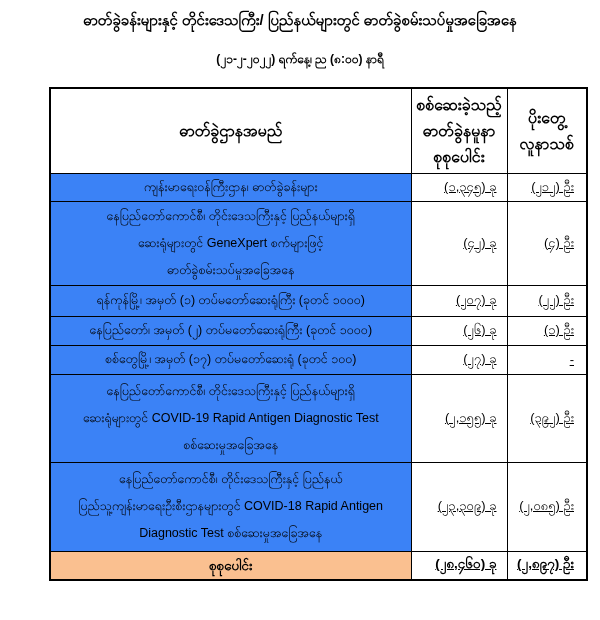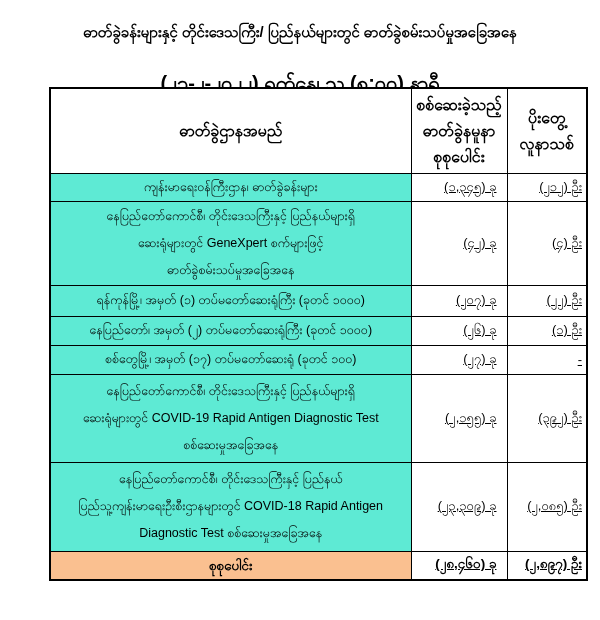--- a/index.html
+++ b/index.html
@@ -9,31 +9,31 @@
     color: #000000;
   }
   .page {
     position: relative;
     width: 600px;
     height: 620px;
     background: #ffffff;
     overflow: hidden;
   }
   .title-line1 {
-    padding-top: 17px;
+    padding-top: 5px;
     text-align: center;
     font-size: 15px;
     font-weight: bold;
     line-height: 30px;
     white-space: nowrap;
   }
   .title-line2 {
-    margin-top: 22px;
+    margin-top: 10px;
     text-align: center;
-    font-size: 20px;
+    font-size: 12px;
     font-weight: bold;
     line-height: 28px;
     white-space: nowrap;
   }
   table.lab-table {
     position: absolute;
     left: 49px;
     top: 87px;
     width: 539px;
     border-collapse: collapse;
@@ -56,31 +56,31 @@
     background: #ffffff;
     white-space: pre-line;
     line-height: 26px;
   }
   tr.header-row { height: 85px; }
   td.name {
     white-space: pre-line;
     line-height: 27px;
     padding: 0 6px;
   }
-  td.green  { background: #5eead4; }
+  td.green  { background: #3b82f6; }
   td.orange { background: #FAC090; }
   td.num {
     background: #ffffff;
     text-align: right;
     padding-right: 10px;
     font-size: 13px;
     white-space: nowrap;
     text-decoration: underline;
   }
-  td.num.positives { padding-right: 4px; }
+  td.num.positives { padding-right: 12px; }
   tr.h28 { height: 28px; }
   tr.h29 { height: 29px; }
   tr.h31 { height: 31px; margin-left: 20px; }
   tr.h84 { height: 84px; }
   tr.h88 { height: 88px; }
   tr.h89 { height: 89px; }
   tr.total-row { height: 28px; }
   tr.total-row td { font-weight: bold; font-size: 13.5px; }
 </style>
 </head>

